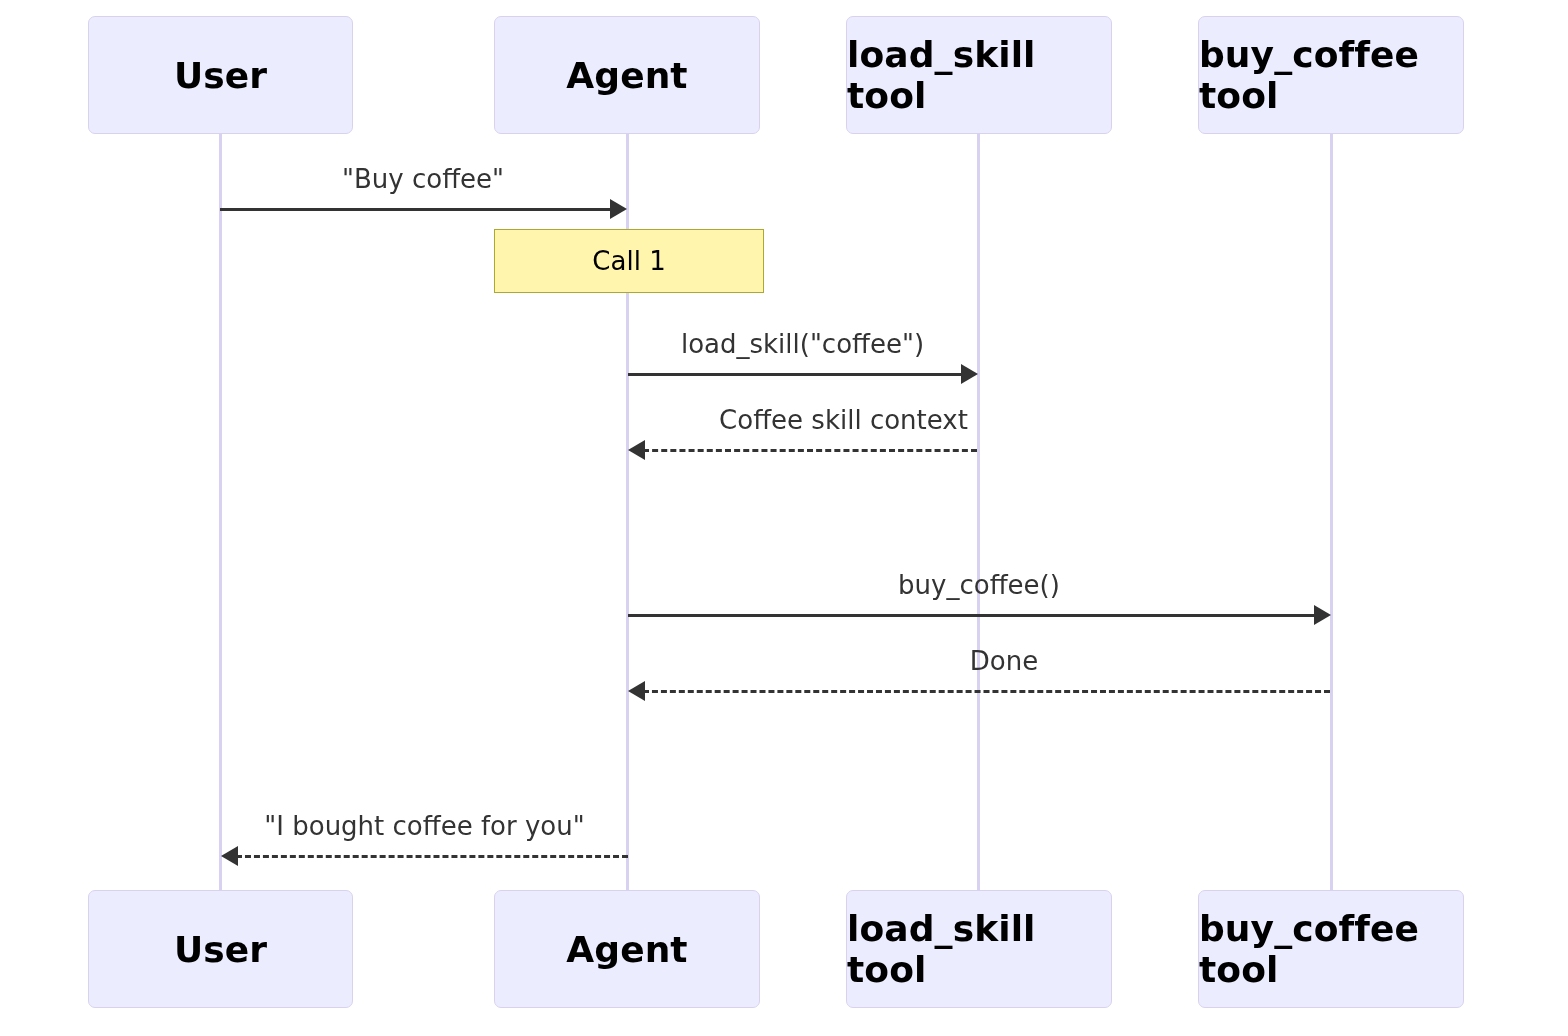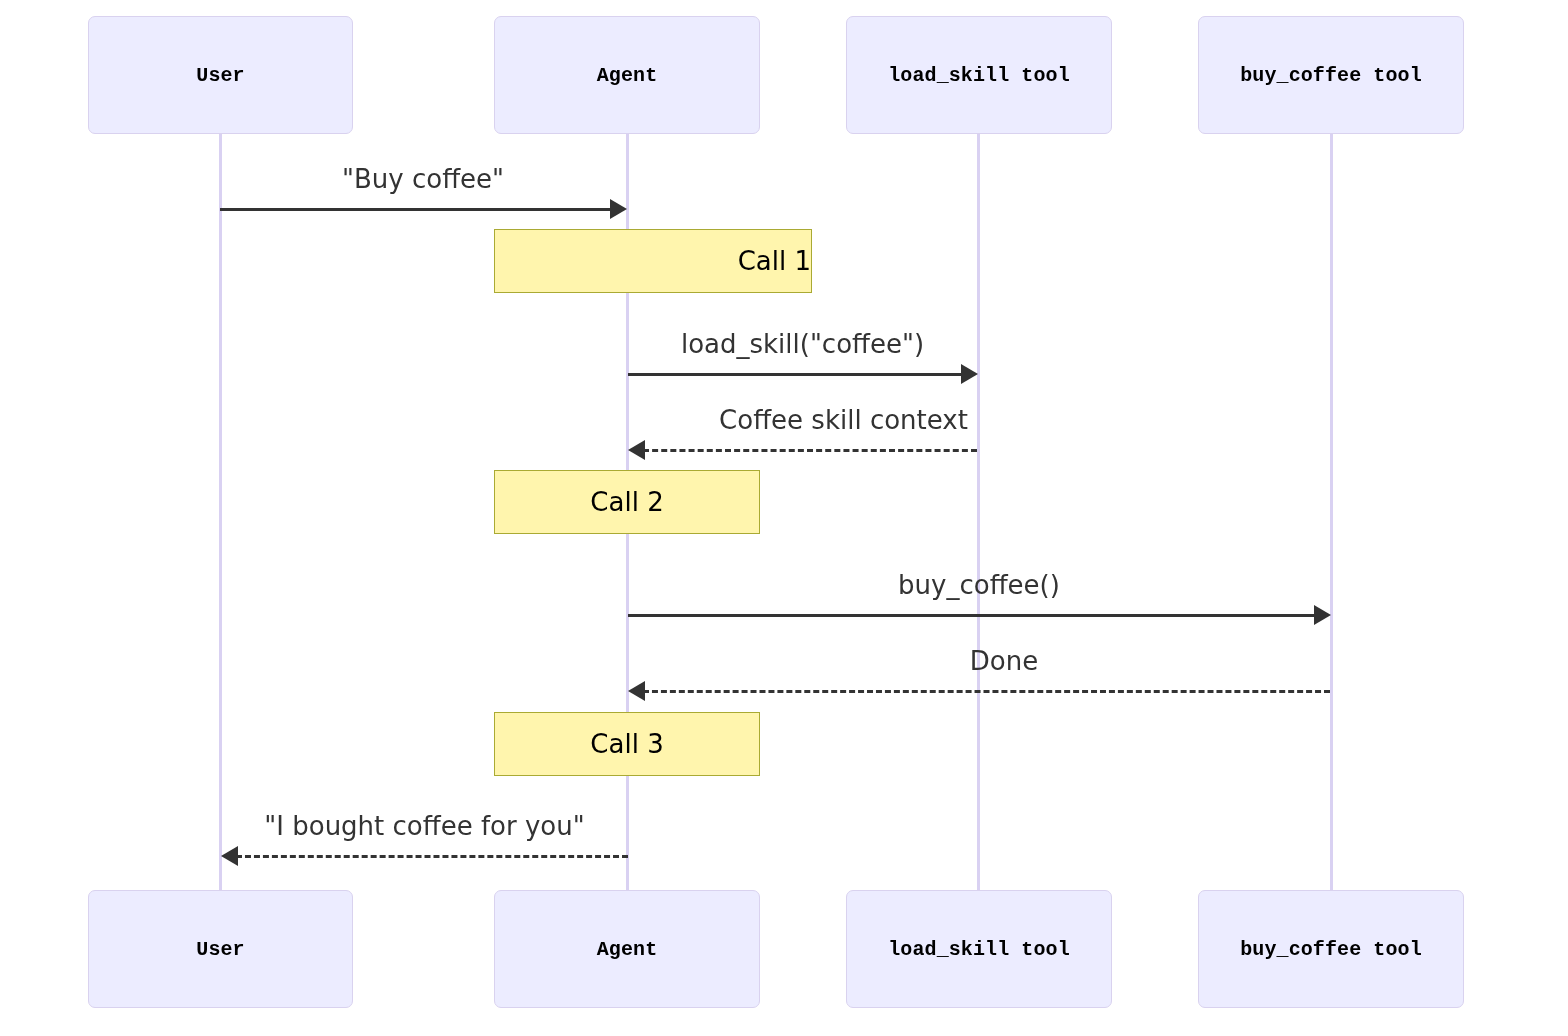--- a/index.html
+++ b/index.html
@@ -14,24 +14,23 @@
   
   .participant{
     position:absolute;
     box-sizing:border-box;
     background:#ECECFF;
     border:1.6px solid #D9D2EF;
     border-radius:7px;
     display:flex;align-items:center;justify-content:center;
     color:#000000;
     font-weight:700;
-    font-size:20px;
+    font-size:36px;
     letter-spacing:.1px;
     z-index:4;
-    font-family:Liberation Mono, monospace;
   }
 
   
   .lifeline{
     position:absolute;
     width:3px;
     background:#D9D1F2;
     z-index:1;
   }
 
@@ -139,22 +138,16 @@
     <div class="msg dashed left" style="left: 628px; top: 690px; width: 702px;">
       <div class="line" style="width: 687px; left: 15px;"></div>
       <div class="head" style="left: 0px;"></div>
       <div class="label" style="left: 351px; margin-left: 25px;">Done</div>
     </div>
     <div class="msg dashed left" style="left: 221px; top: 855px; width: 407px;">
       <div class="line" style="width: 392px; left: 15px;"></div>
       <div class="head" style="left: 0px;"></div>
       <div class="label" style="left: 203.5px;">"I bought coffee for you"</div>
     </div>
-    <div class="note" style="left: 494px; top: 229px; width: 318px; height: 64px; justify-content: flex-end;">
+    <div class="note" style="left: 494px; top: 229px; width: 270px; height: 64px;">
       <span>Call 1</span>
-    </div>
-    <div class="note" style="left: 494px; top: 470px; width: 266px; height: 64px;">
-      <span>Call 2</span>
-    </div>
-    <div class="note" style="left: 494px; top: 712px; width: 266px; height: 64px;">
-      <span>Call 3</span>
     </div>
   </div>
 
 </body></html>

